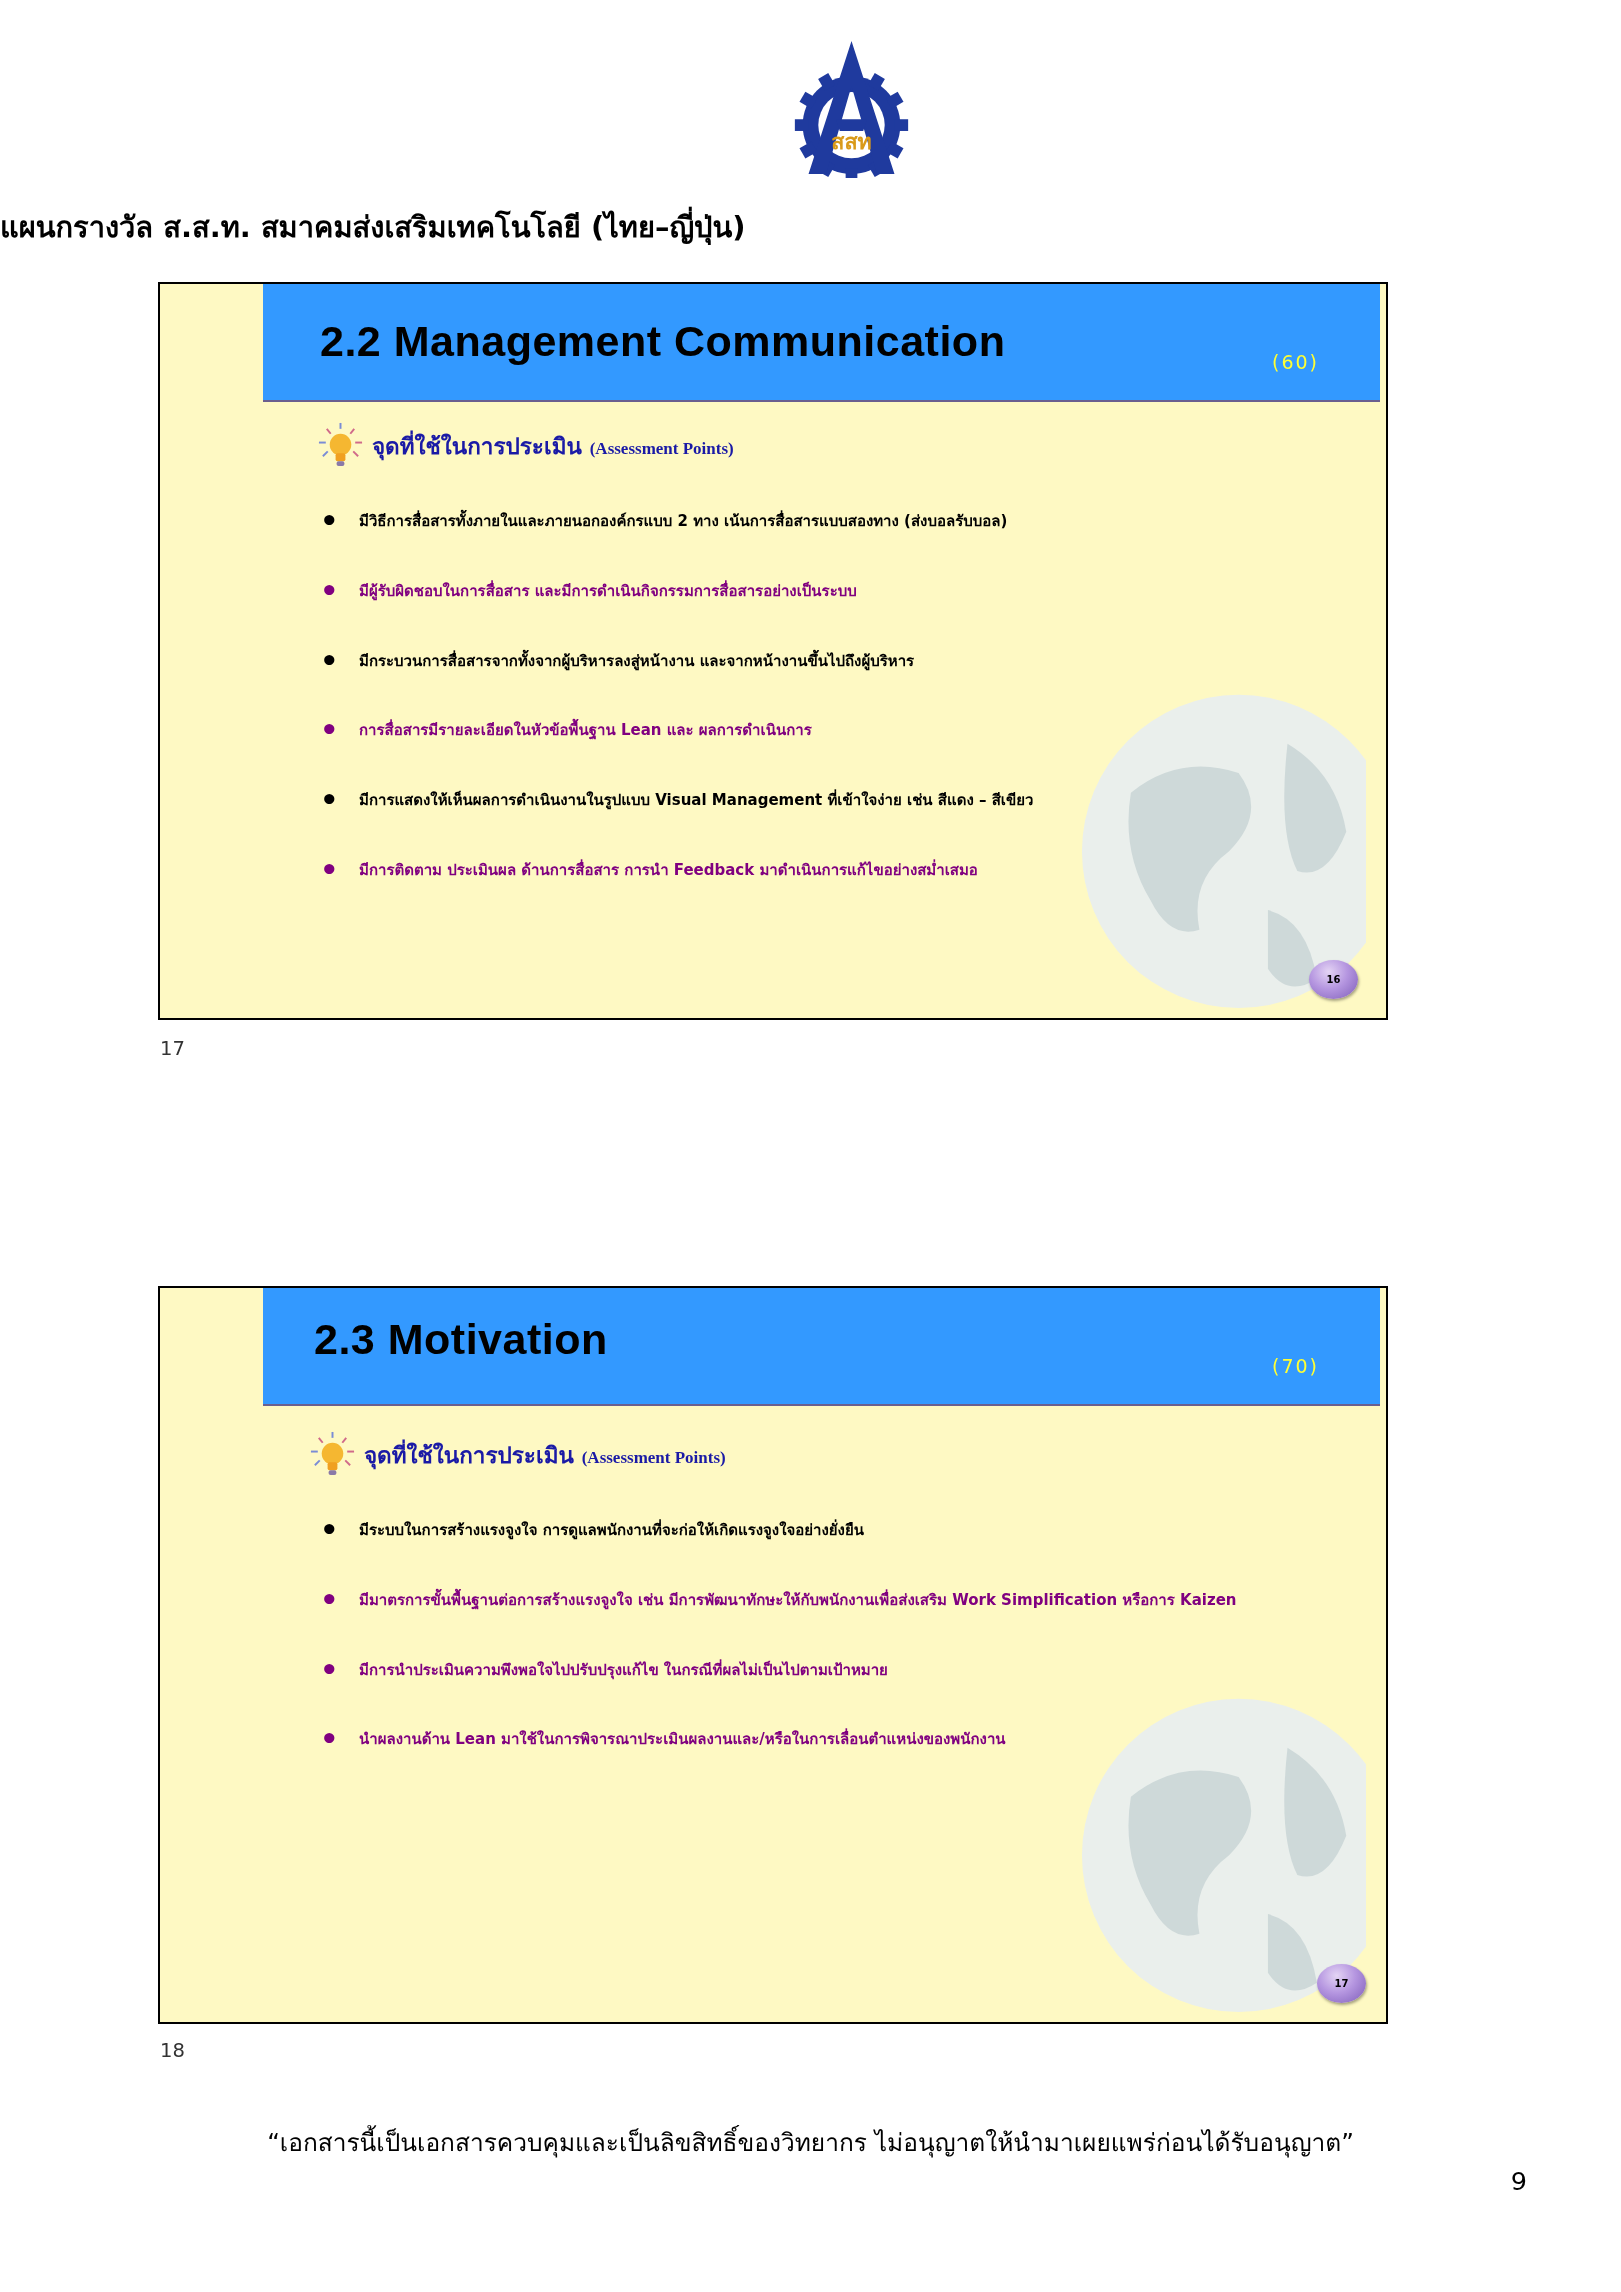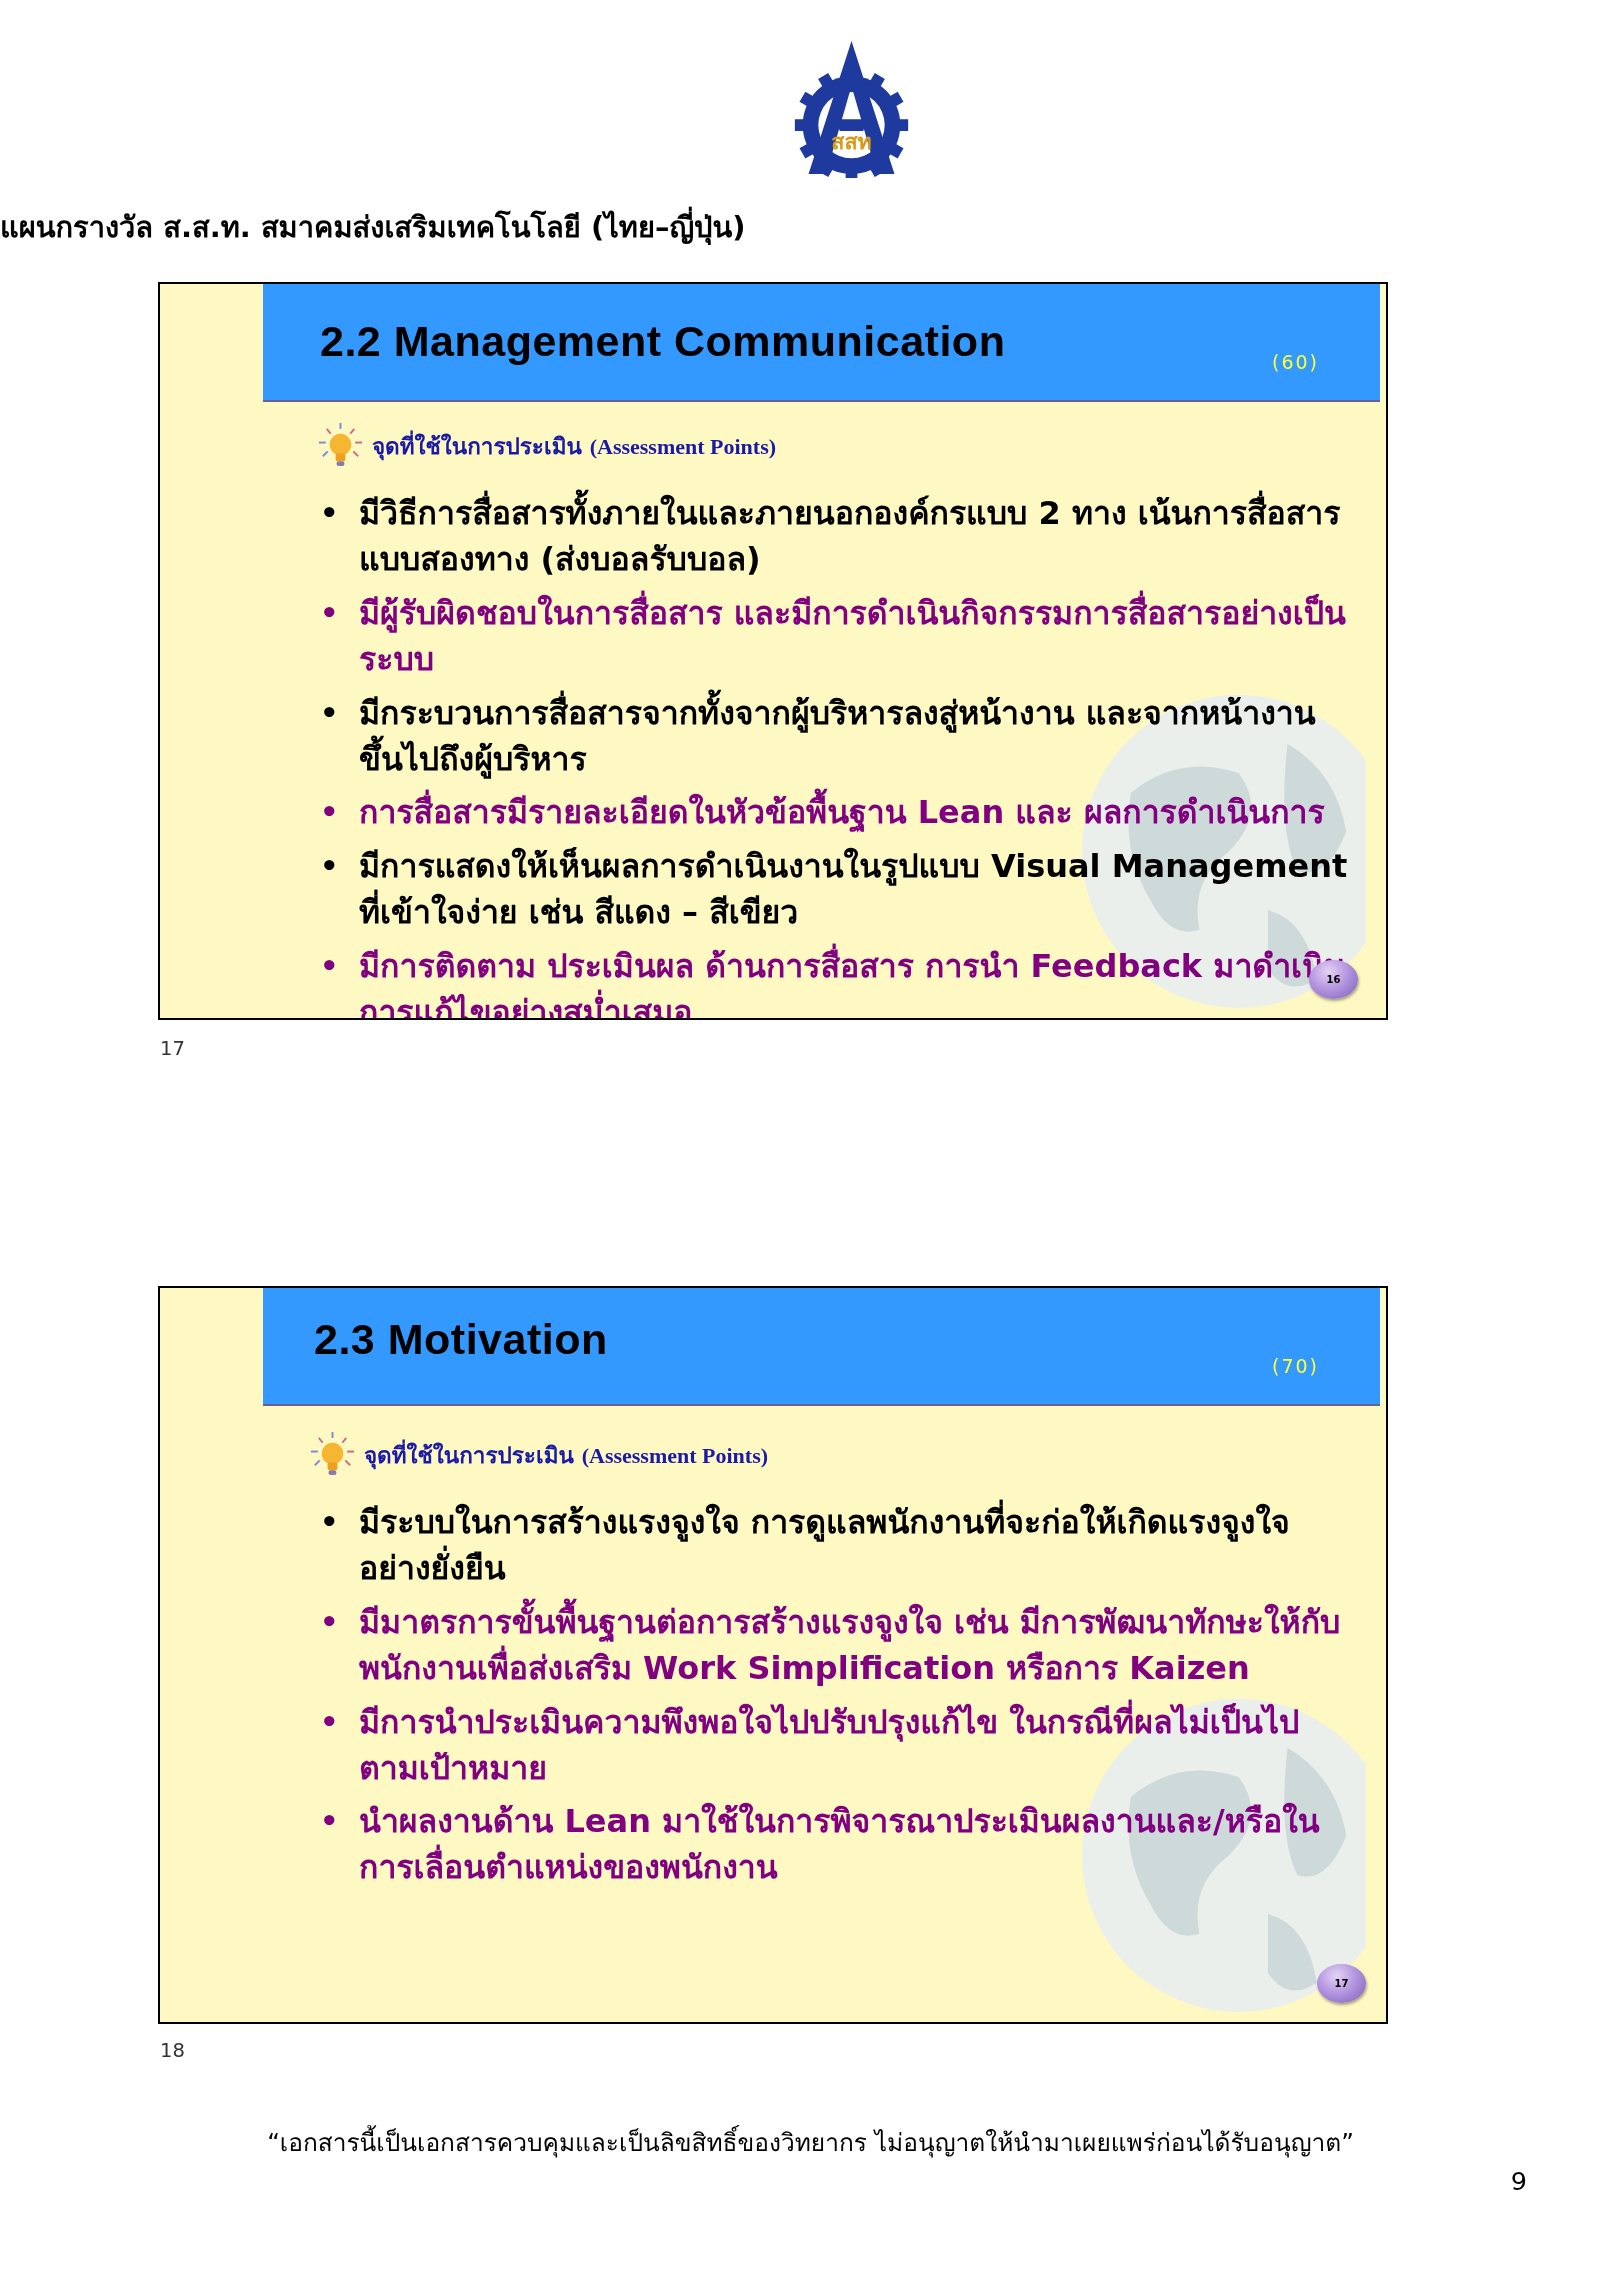--- a/index.html
+++ b/index.html
@@ -37,27 +37,27 @@
   }
 
   .assess {
     position: absolute; left: 155px; top: 137px; display: flex; align-items: center; gap: 5.9px;
   }
   .s2 .assess { left: 147px; top: 142px; }
   .bulb { width: 51px; height: 49px; }
   .assess-label {
     font-family: "DejaVu Sans", sans-serif; font-weight: bold; font-size: 22.5px; color: #1a1aa6;
   }
-  .assess-label .en { font-family: "Liberation Serif", serif; font-size: 22px; }
+  .assess-label .en { font-family: "Liberation Serif", serif; font-size: 17px; }
 
   .points { position: absolute; left: 160px; top: 206px; width: 1039px; list-style: none; }
   .s2 .points { top: 211px; }
   .point {
     position: relative; padding-left: 39px;
-    font-family: "DejaVu Sans", sans-serif; font-weight: bold; font-size: 32px; line-height: 46px;
+    font-family: "DejaVu Sans", sans-serif; font-weight: bold; font-size: 15px; line-height: 62px;
     margin-bottom: 7.8px;
   }
   .point::before {
     content: "\2022"; position: absolute; left: 0; top: 0; font-size: 29px;
   }
   .point.black { color: #000; }
   .point.purple { color: #800080; }
   .point.purple::before { color: #800080; }
   .point.black::before { color: #000; }
 

